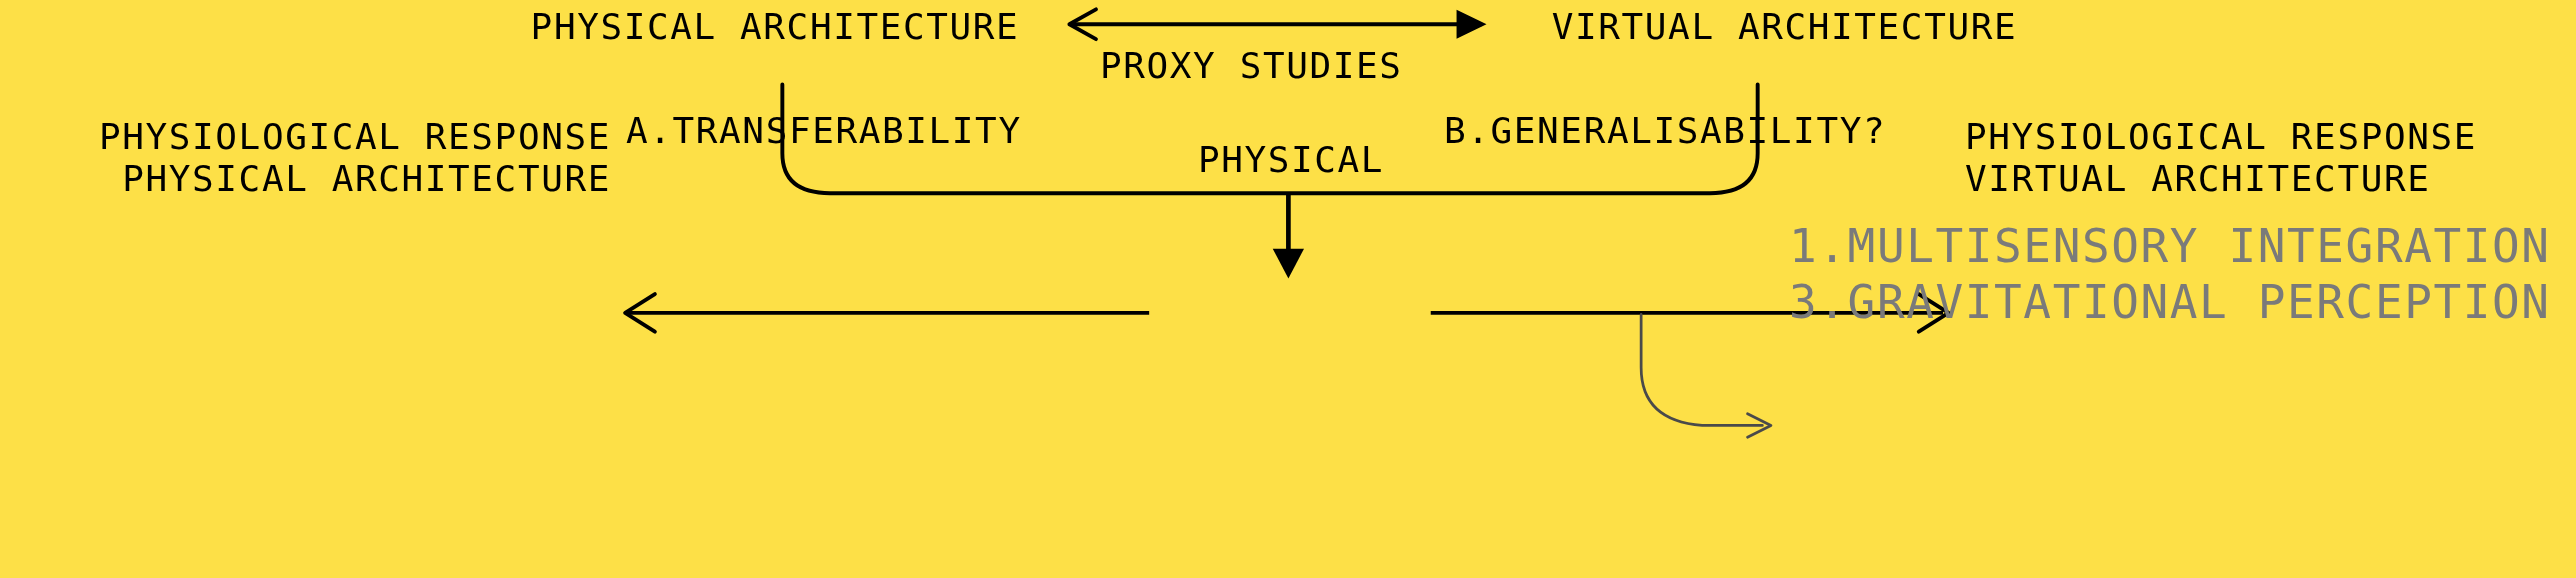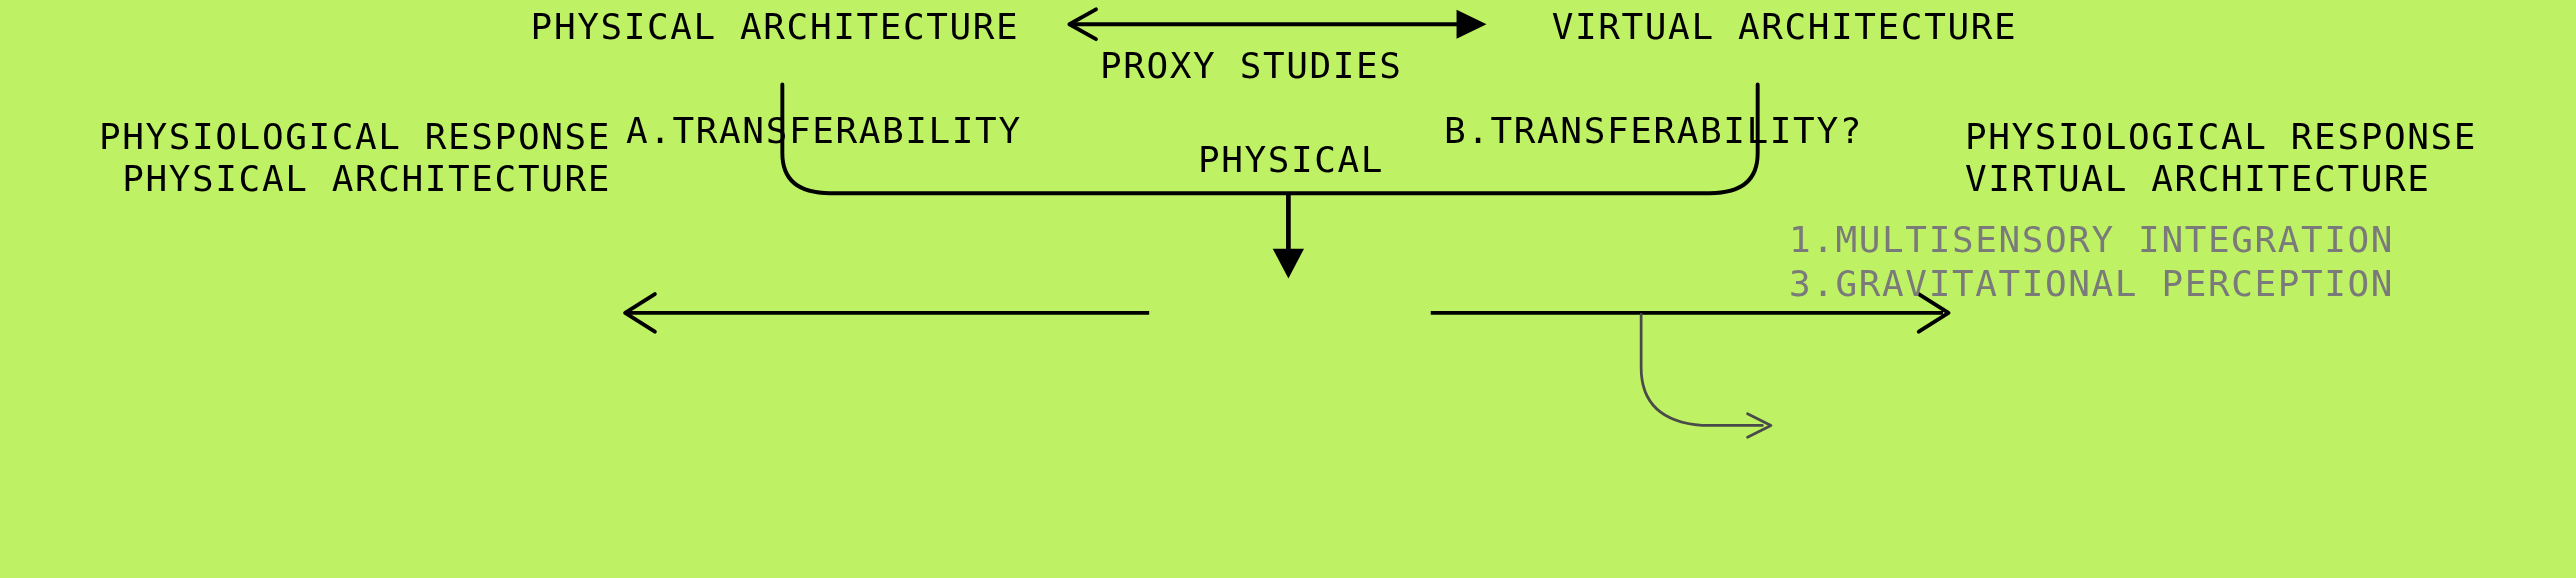--- a/index.html
+++ b/index.html
@@ -8,21 +8,21 @@
     padding: 0;
     background: #ffffff;
   }
   body {
     font-family: "DejaVu Sans Mono", "Liberation Mono", monospace;
   }
   #stage {
     position: relative;
     width: 2576px;
     height: 578px;
-    background: #bef264;
+    background: #fde047;
     overflow: hidden;
   }
   #wires {
     position: absolute;
     left: 0;
     top: 0;
     width: 2576px;
     height: 578px;
     pointer-events: none;
   }
@@ -70,21 +70,21 @@
   }
   #list-confounding {
     position: absolute;
     left: 1789px;
     top: 218px;
     width: 783px;
   }
   #list-confounding .item {
     white-space: pre;
     font-family: "DejaVu Sans Mono", "Liberation Mono", monospace;
-    font-size: 36px;
+    font-size: 46px;
     letter-spacing: 1.6px;
     line-height: 1.22;
     color: #7a7a7a;
   }
 </style>
 </head>
 <body>
 
 <div id="stage">
 
@@ -135,21 +135,21 @@
 
   <div class="lbl ctr" id="label-proxy-studies">PROXY STUDIES</div>
 
   <div class="lbl right" id="node-physiological-physical">PHYSIOLOGICAL RESPONSE
 PHYSICAL ARCHITECTURE</div>
 
   <div class="lbl left" id="label-a-generalisability">A.TRANSFERABILITY</div>
 
   <div class="lbl ctr" id="node-findings">PHYSICAL</div>
 
-  <div class="lbl left" id="label-b-transferability">B.TRANSFERABILITY?</div>
+  <div class="lbl left" id="label-b-transferability">B.GENERALISABILITY?</div>
 
   <div class="lbl left" id="node-physiological-virtual">PHYSIOLOGICAL RESPONSE
 VIRTUAL ARCHITECTURE</div>
 
 
   <div id="list-confounding">
     <div class="item">1.MULTISENSORY INTEGRATION</div>
     <div class="item">3.GRAVITATIONAL PERCEPTION</div>
   </div>
 

